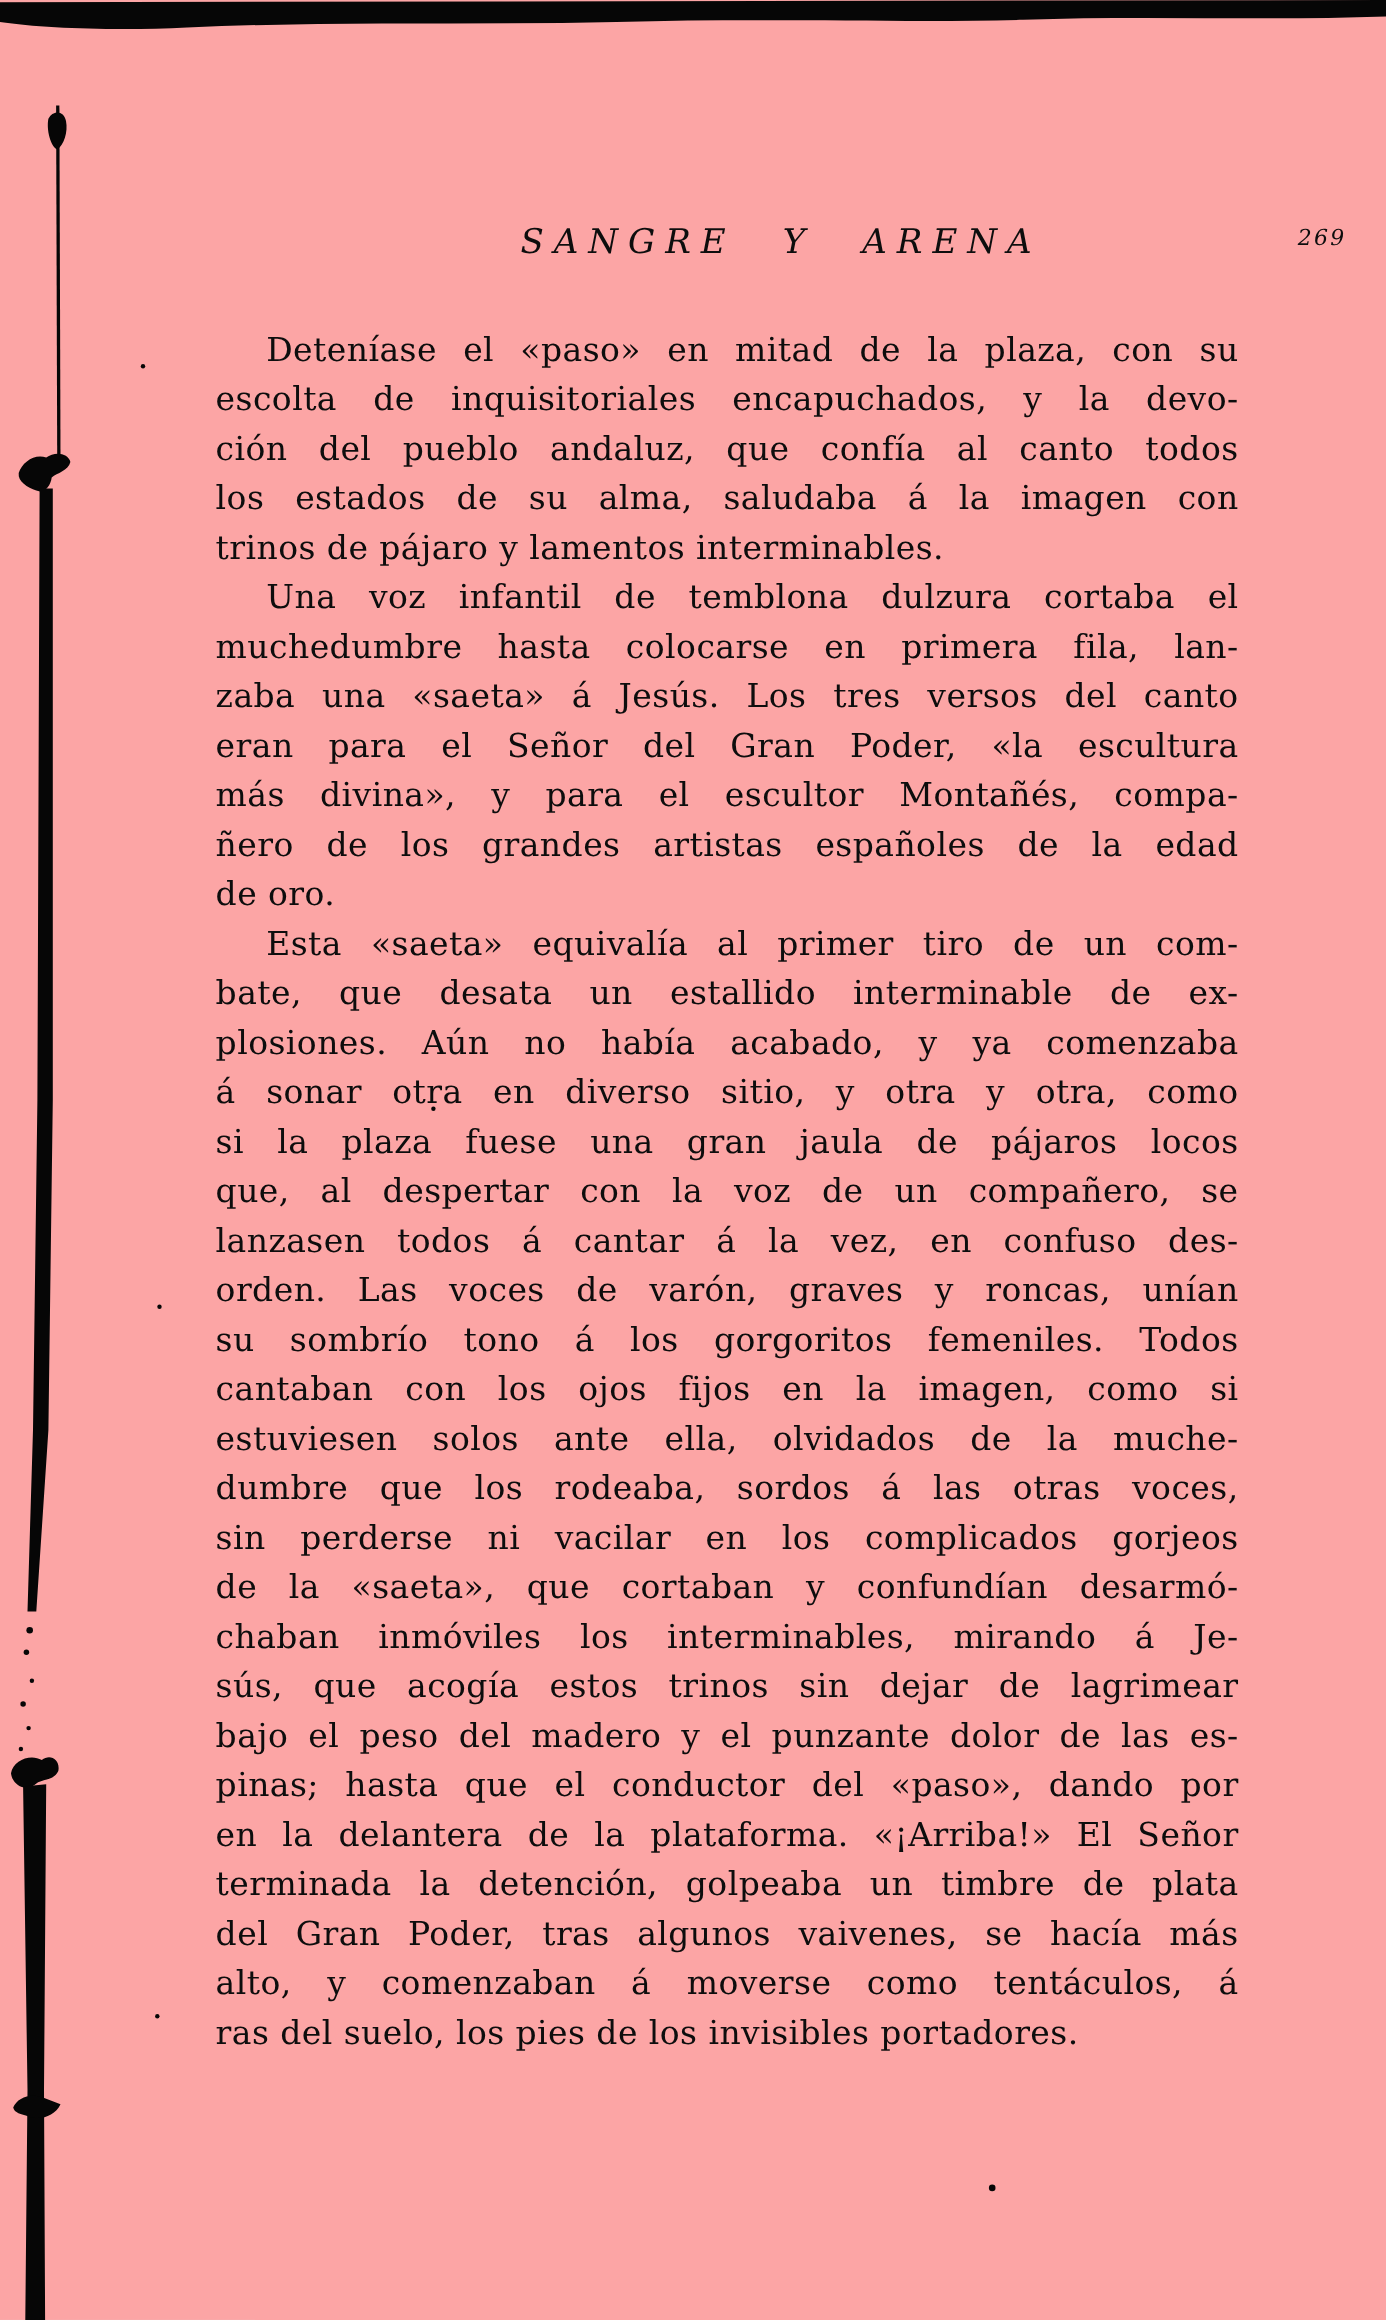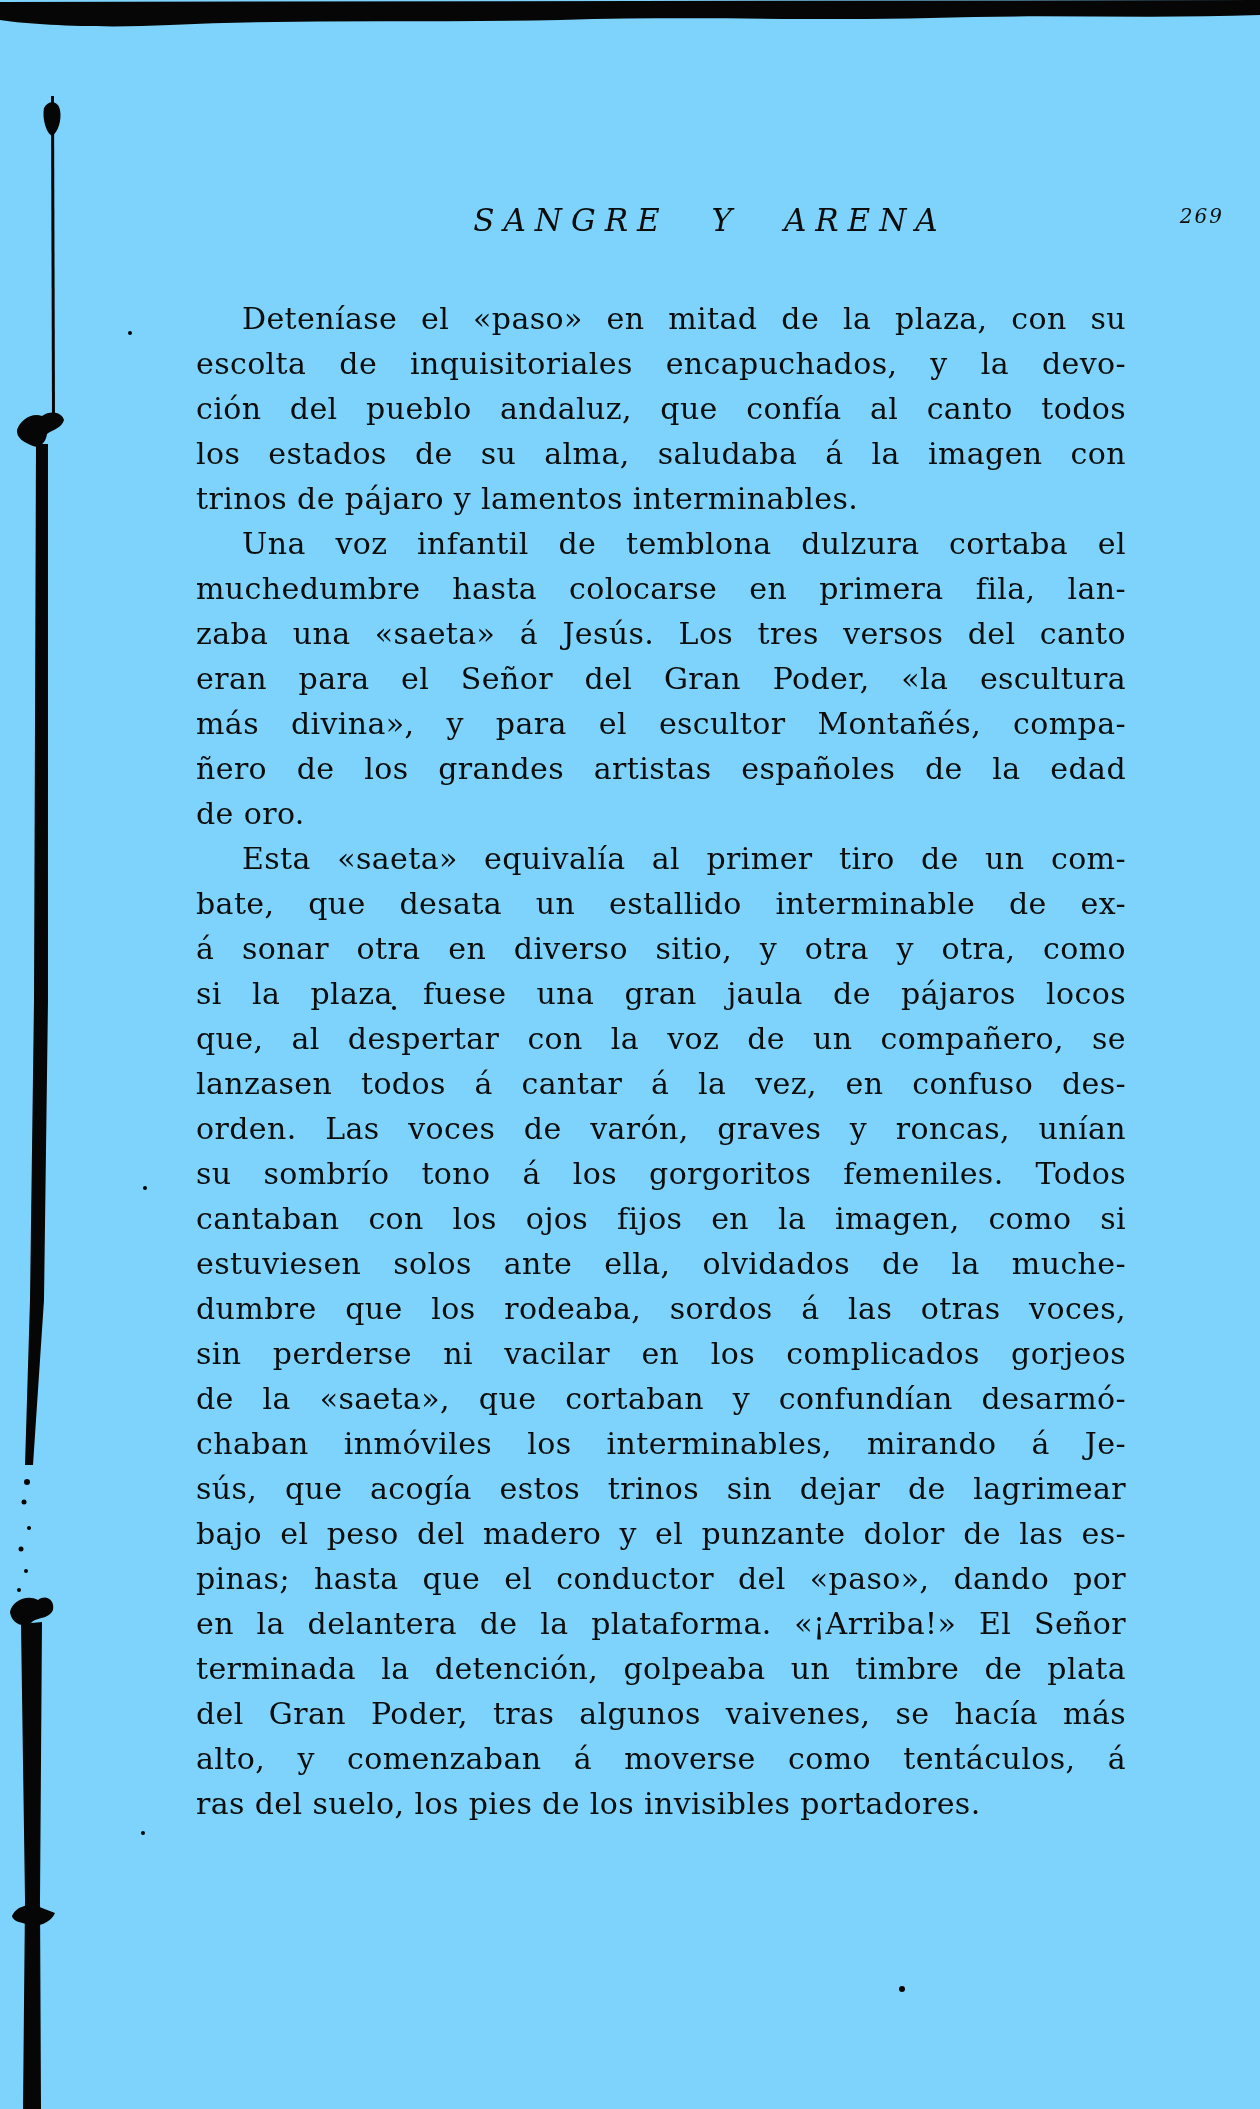--- a/index.html
+++ b/index.html
@@ -1,19 +1,19 @@
 <!DOCTYPE html>
 <html><head>
 <meta charset="utf-8">
 <style>
   html,body { margin:0; padding:0; background:#d9d9d9; }
   .page {
     position:relative;
     width:1260px; height:2109px;
-    background:#7dd3fc;
+    background:#fca5a5;
     color:#0d0d0d;
     font-family:"DejaVu Serif","Liberation Serif",serif;
     overflow:hidden;
     margin:0 auto;
   }
   .artifacts {
     position:absolute; inset:0;
     width:1260px; height:2109px;
     pointer-events:none;
   }
@@ -86,20 +86,21 @@
       <div class="line last">trinos de pájaro y lamentos interminables.</div>
       <div class="line first">Una voz infantil de temblona dulzura cortaba el</div>
       <div class="line">muchedumbre hasta colocarse en primera fila, lan-</div>
       <div class="line">zaba una «saeta» á Jesús. Los tres versos del canto</div>
       <div class="line">eran para el Señor del Gran Poder, «la escultura</div>
       <div class="line">más divina», y para el escultor Montañés, compa-</div>
       <div class="line">ñero de los grandes artistas españoles de la edad</div>
       <div class="line last">de oro.</div>
       <div class="line first">Esta «saeta» equivalía al primer tiro de un com-</div>
       <div class="line">bate, que desata un estallido interminable de ex-</div>
+      <div class="line">plosiones. Aún no había acabado, y ya comenzaba</div>
       <div class="line">á sonar otra en diverso sitio, y otra y otra, como</div>
       <div class="line">si la plaza fuese una gran jaula de pájaros locos</div>
       <div class="line">que, al despertar con la voz de un compañero, se</div>
       <div class="line">lanzasen todos á cantar á la vez, en confuso des-</div>
       <div class="line">orden. Las voces de varón, graves y roncas, unían</div>
       <div class="line">su sombrío tono á los gorgoritos femeniles. Todos</div>
       <div class="line">cantaban con los ojos fijos en la imagen, como si</div>
       <div class="line">estuviesen solos ante ella, olvidados de la muche-</div>
       <div class="line">dumbre que los rodeaba, sordos á las otras voces,</div>
       <div class="line">sin perderse ni vacilar en los complicados gorjeos</div>

